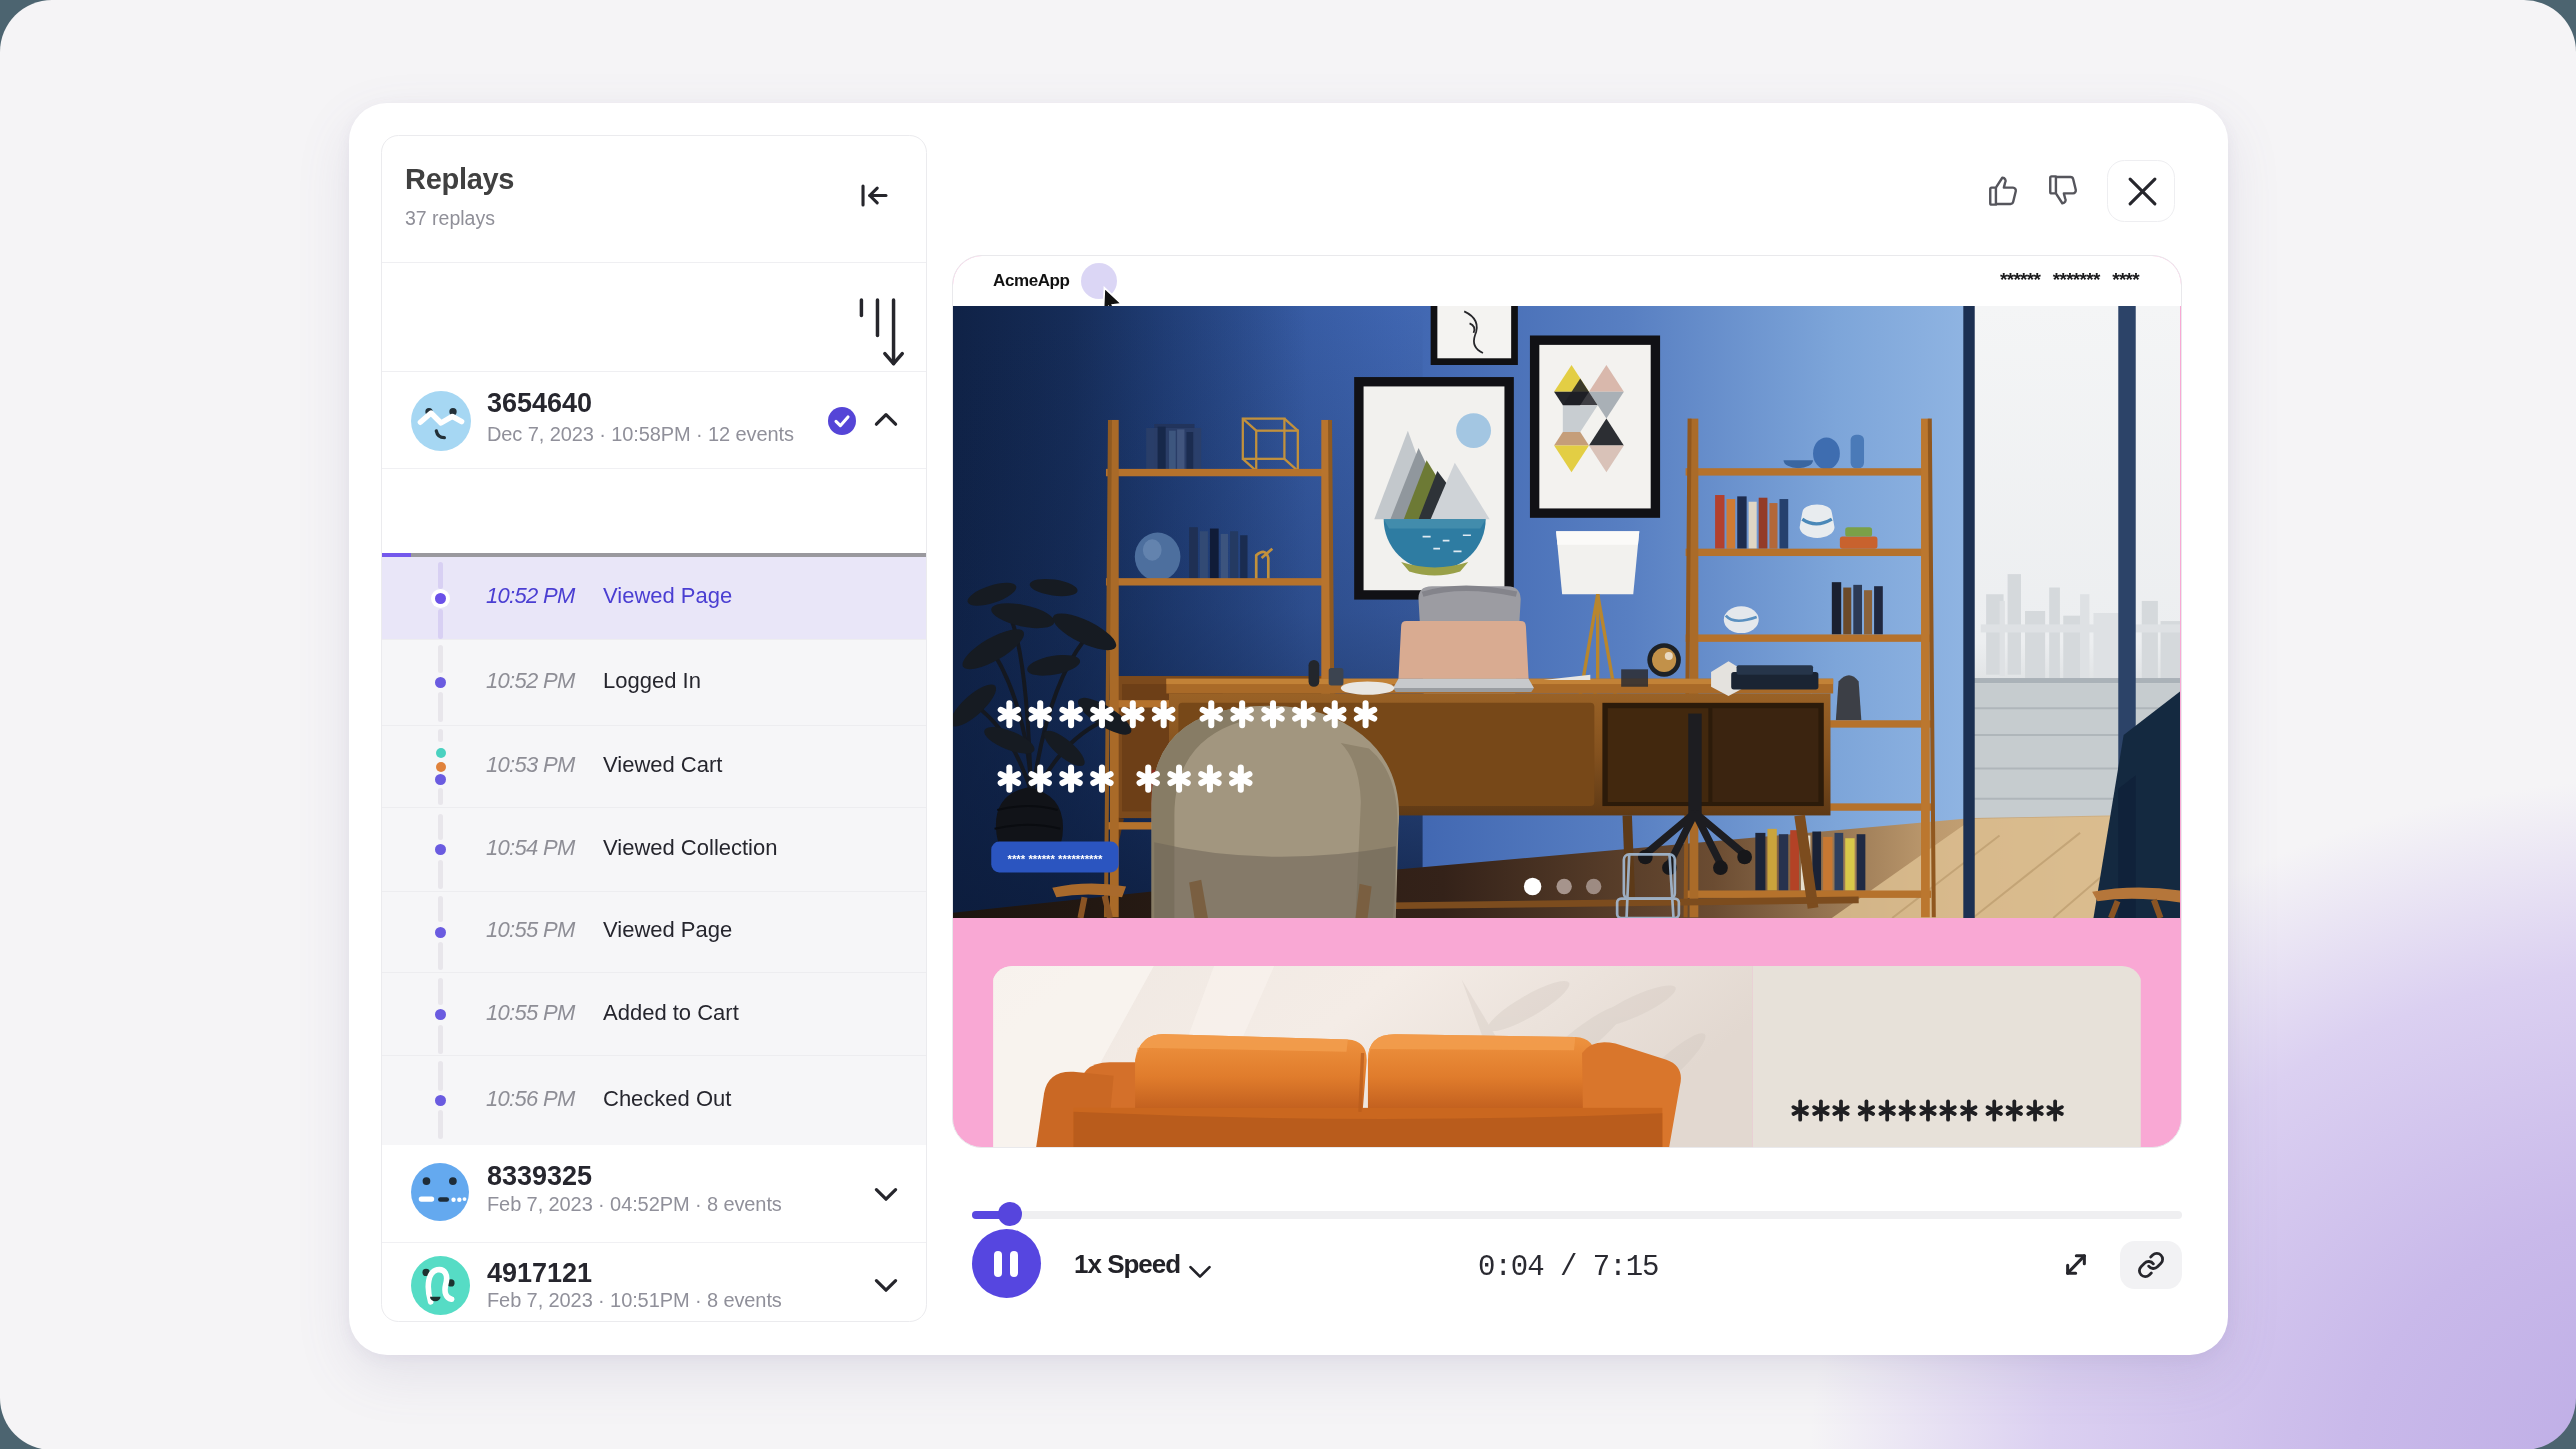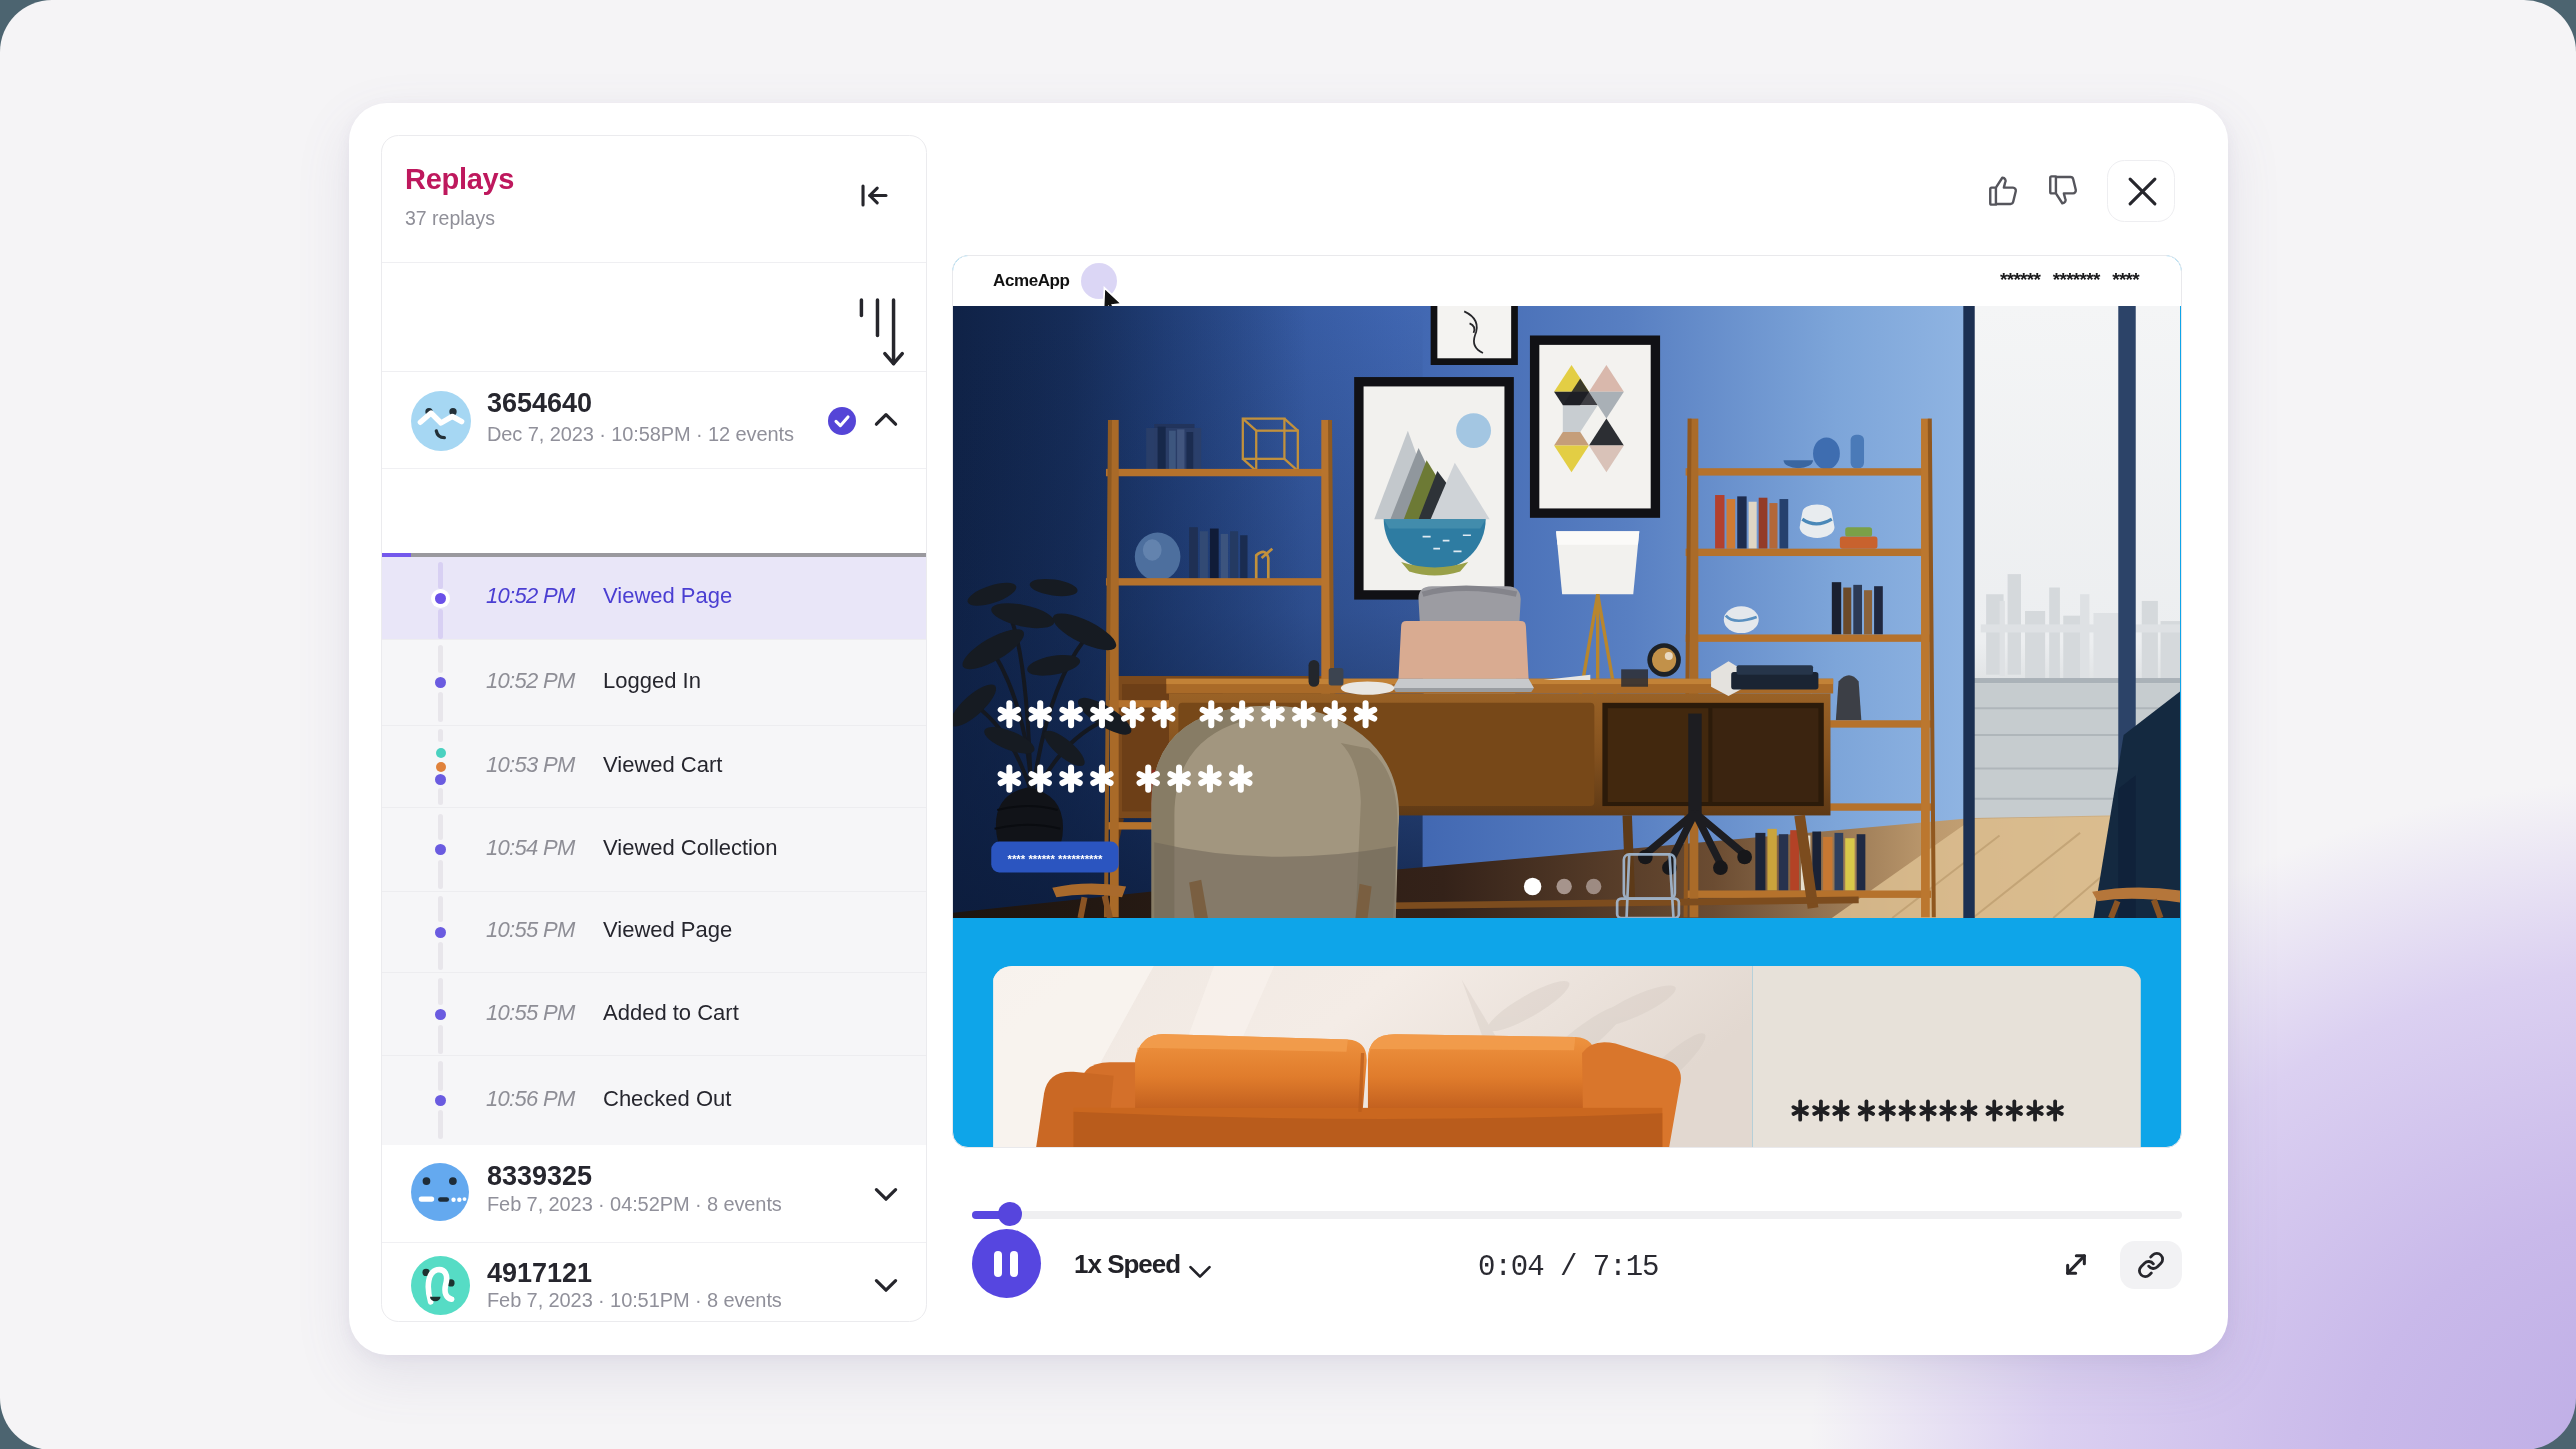--- a/index.html
+++ b/index.html
@@ -11,21 +11,21 @@
       #f5f4f6;
   }
   .card { position:absolute; left:349px; top:103px; width:1879px; height:1252px;
     background:#ffffff; border-radius:38px;
     box-shadow:0 20px 54px rgba(110,100,150,.13), 0 4px 13.4px rgba(110,100,150,.07);
   }
   
   .sidebar { position:absolute; left:32px; top:32px; width:546px; height:1187px;
     border:1.3px solid #ebebee; border-radius:17.4px; background:#fff; overflow:hidden; }
   .sb-head { position:absolute; left:0; top:0; width:100%; height:127px; border-bottom:1.3px solid #efeff2; }
-  .sb-title { position:absolute; left:23px; top:27px; font-size:29px; font-weight:bold; color:#be185d; letter-spacing:-0.3px; }
+  .sb-title { position:absolute; left:23px; top:27px; font-size:29px; font-weight:bold; color:#404040; letter-spacing:-0.3px; }
   .sb-count { position:absolute; left:23px; top:71px; font-size:19.5px; color:#8f8f98; }
   .collapse-ic { position:absolute; right:38px; top:48px; }
   .sb-search { position:absolute; left:0; top:127px; width:100%; height:109px; border-bottom:1.3px solid #efeff2; }
   .search-box { position:absolute; left:21.5px; top:22px; width:427px; height:58px; background:#f2f2f4; border-radius:14.8px; }
   .search-ph { position:absolute; left:61px; top:16px; font-size:24px; color:#9b9ba3; }
   .filter-ic { position:absolute; right:21.5px; top:35px; }
   .list { position:absolute; left:0; top:237px; width:100%; bottom:0;text-align:right; }
   .ritem { position:absolute; left:0; width:100%; border-bottom:1.3px solid #f0f0f3; }
   .avatar { position:absolute; left:29px; width:60px; height:60px; }
   .rtitle { position:absolute; left:105px; font-size:27px; font-weight:bold; color:#26262e; }
@@ -36,21 +36,21 @@
   .pbar>i { position:absolute; left:0; top:0; height:100%; width:29px; background:#7458ec; display:block; }
   .evrow { position:absolute; left:0; width:100%; border-bottom:1.3px solid #ededf0; }
   .evrow.sel { background:#e9e6f8; }
   .evtime { position:absolute; left:104px; font-size:22px; color:#8e8e96; letter-spacing:-0.7px;font-style:italic; }
   .evname { position:absolute; left:221px; font-size:22px; color:#26262e; }
   .evrow.sel .evtime, .evrow.sel .evname { color:#4a3ed2; }
   .seg { position:absolute; left:56px; width:4.7px; border-radius:2.7px; display:block; }
   .dot { position:absolute; border-radius:50%; }
   
   .player { position:absolute; left:603px; top:152px; width:1230px; height:893px;
-    border:1.3px solid #e9e9ec; border-radius:16px; background:#0ea5e9; overflow:hidden; }
+    border:1.3px solid #e9e9ec; border-radius:30px; background:#f9a8d4; overflow:hidden; }
   .p-head { position:absolute; left:0; top:0; width:100%; height:50px; background:#fff; }
   .p-logo { position:absolute; left:40px; top:14.8px; font-size:17px; font-weight:bold; color:#111; letter-spacing:-0.4px; }
   .p-cursor-hl { position:absolute; left:128px; top:7.4px; width:36px; height:36px; border-radius:50%; background:rgba(176,163,232,.45); }
   .p-nav { position:absolute; top:13.4px; right:42px; font-size:19px; font-weight:bold; color:#1a1a1c; letter-spacing:-0.7px; word-spacing:8px; }
   .room { position:absolute; left:0; top:50px; width:1227px; height:612px; }
   .shop { position:absolute; left:39px; top:710px; width:1150px; height:182px; border-radius:20px 20px 0 0; overflow:hidden; }
   
   .track { position:absolute; left:623px; top:1108px; width:1210px; height:8px; border-radius:4px; background:#efeff1; }
   .track>i { position:absolute; left:0; top:0; height:100%; width:37px; border-radius:4px; background:#5847e0; display:block; }
   .thumbd { position:absolute; left:649px; top:1099px; width:24px; height:24px; border-radius:50%; background:#5645dd; }

